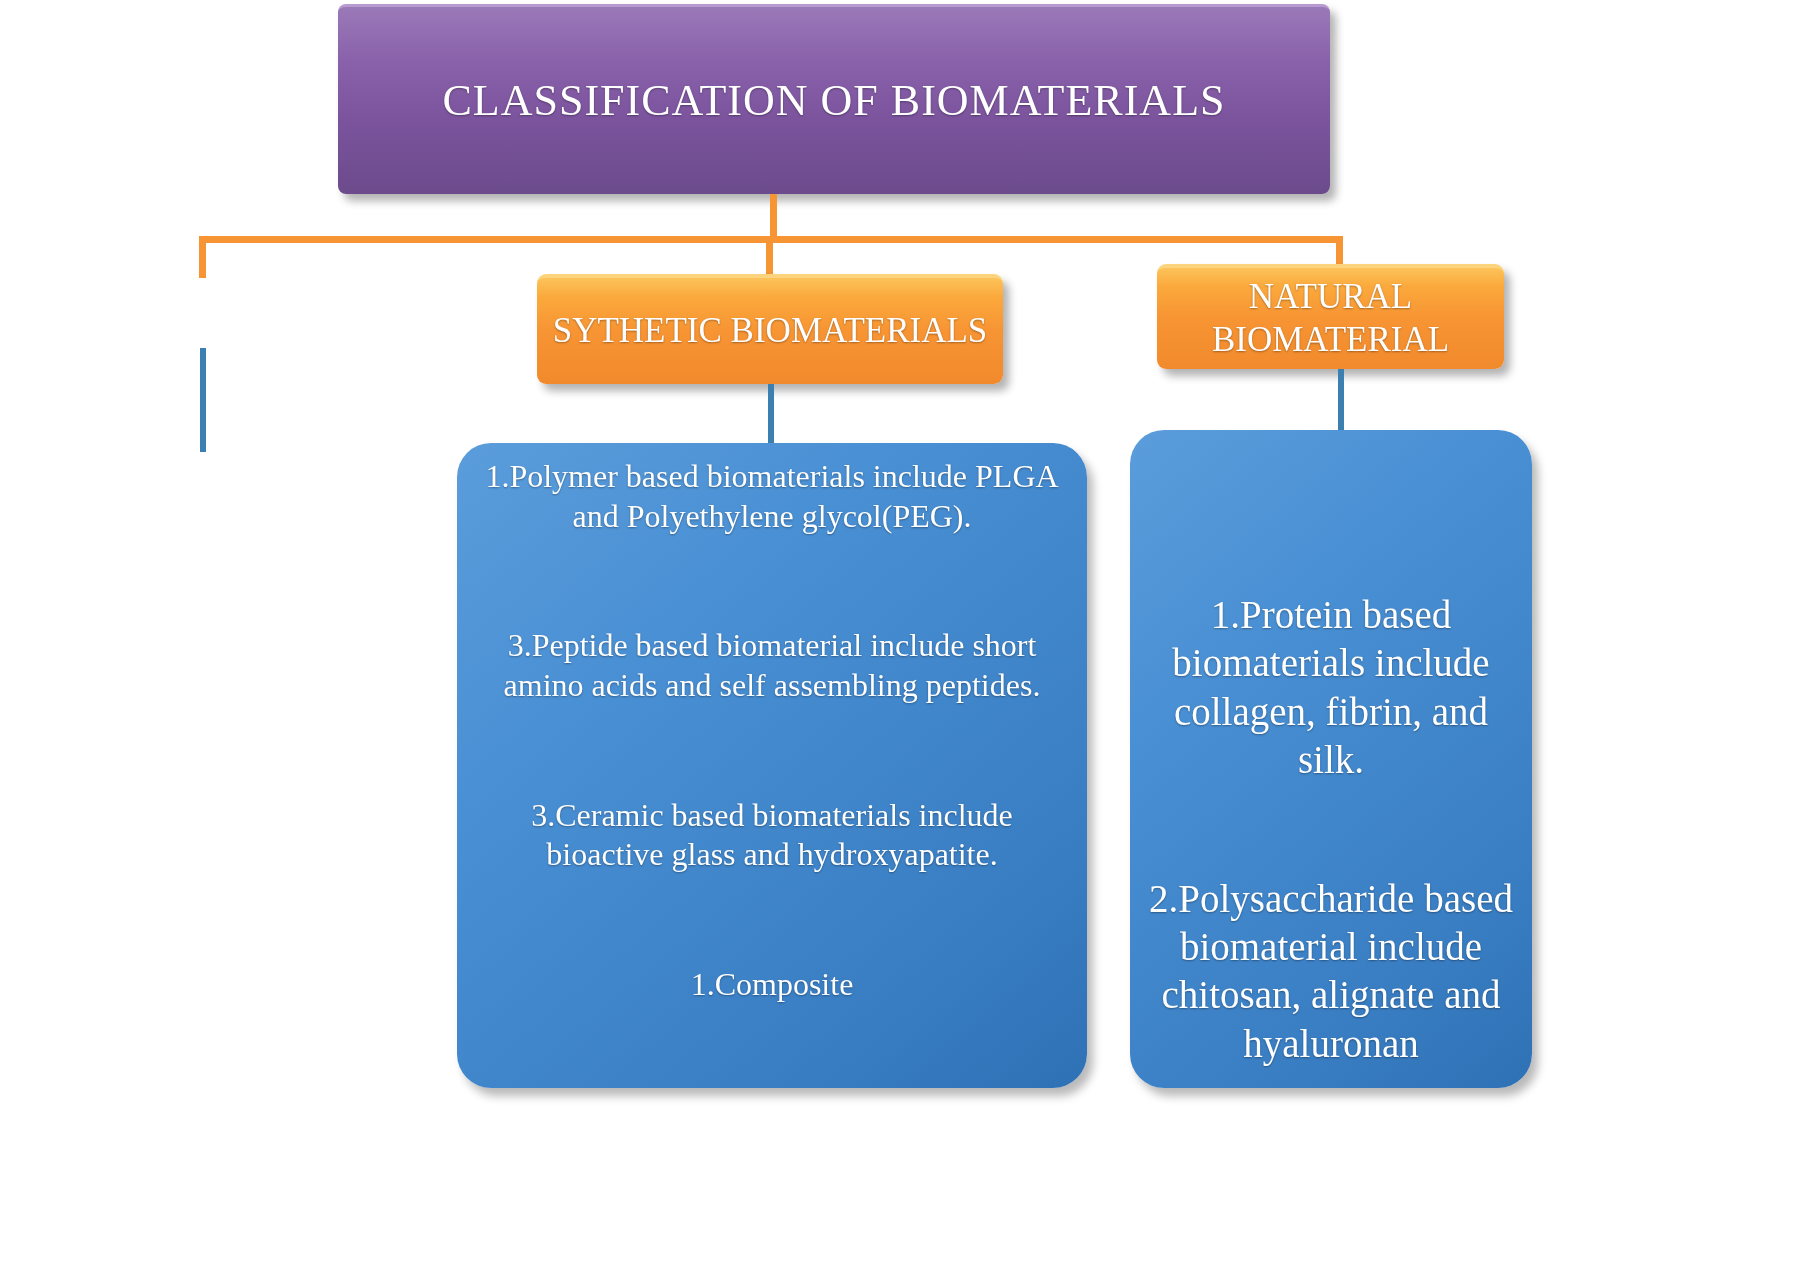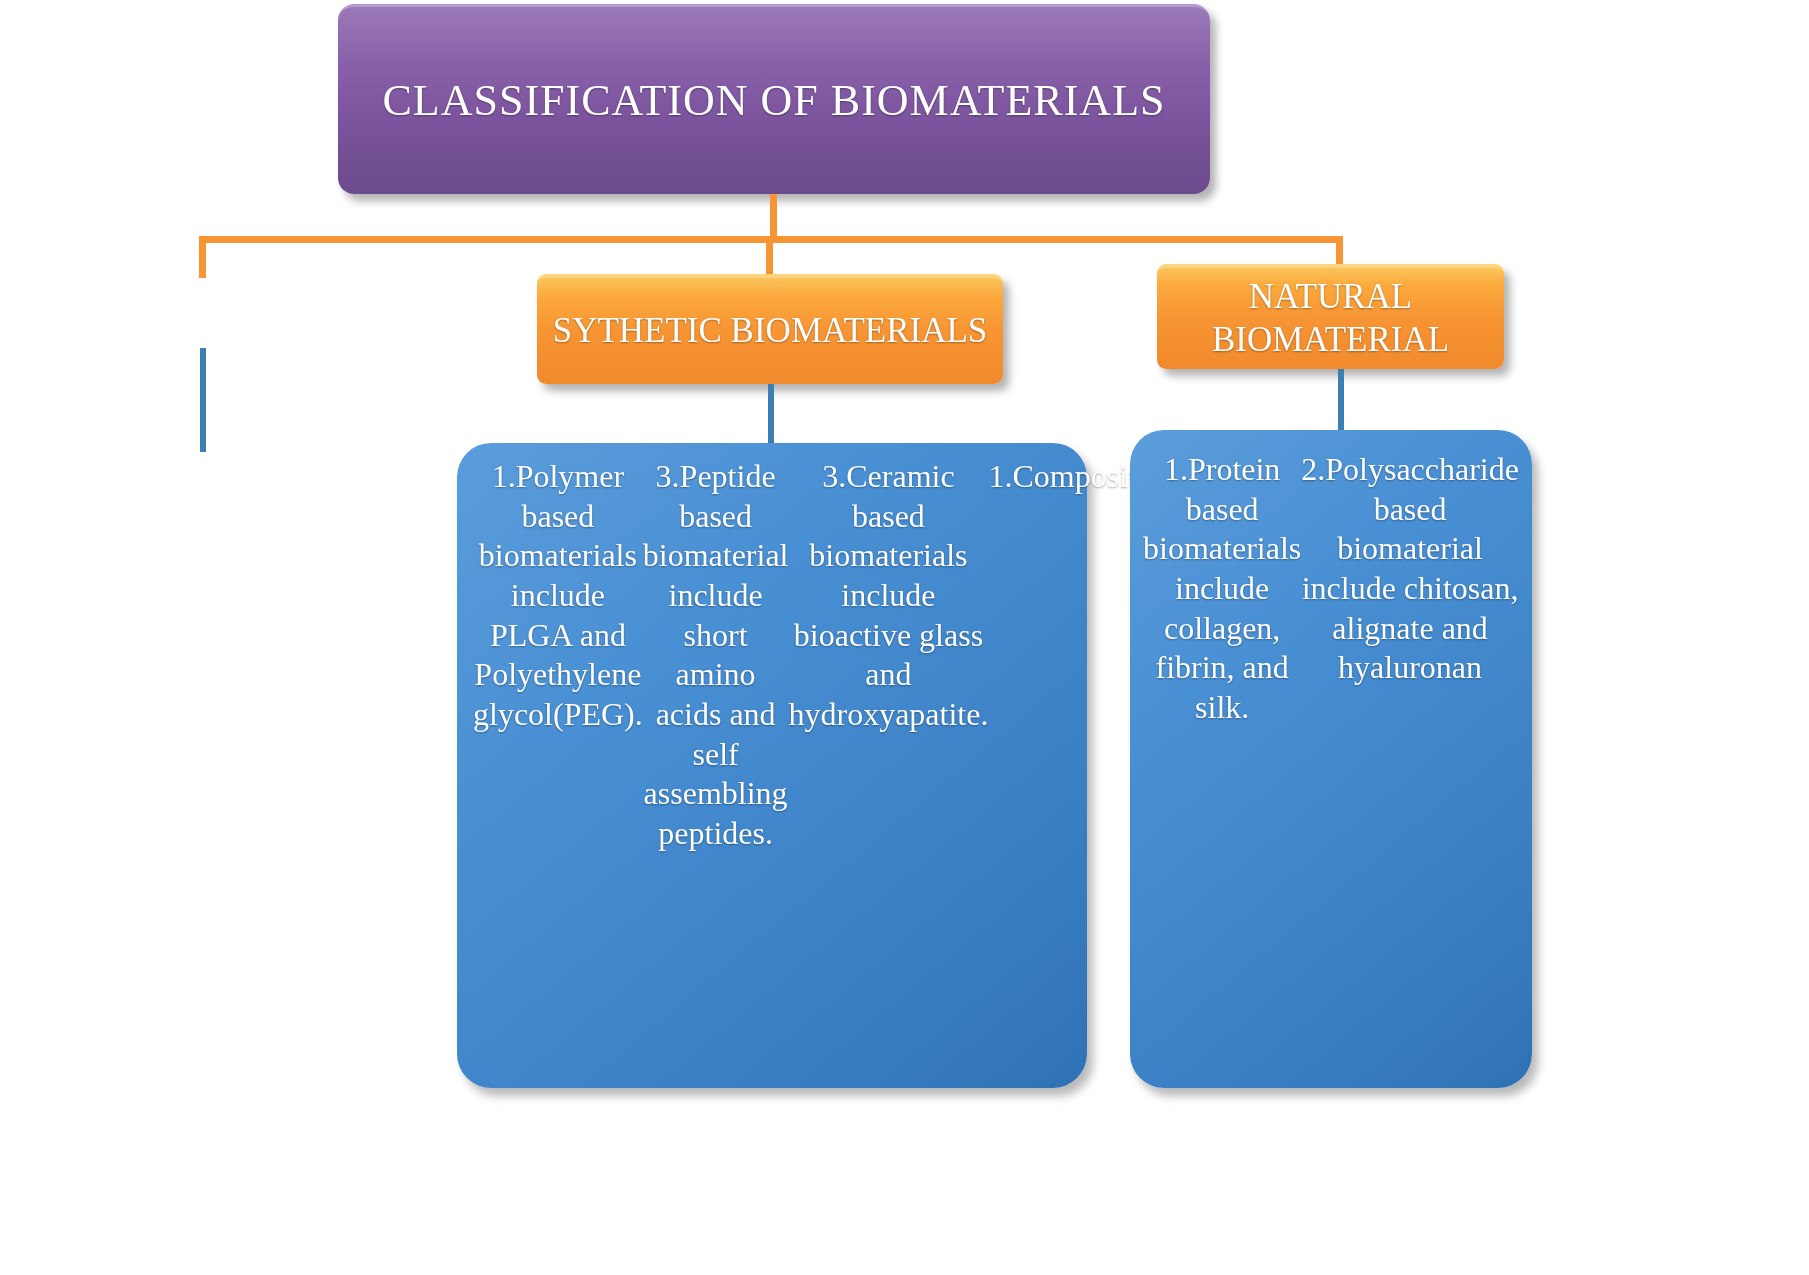--- a/index.html
+++ b/index.html
@@ -27,23 +27,23 @@
     justify-content: center;
     text-align: center;
     color: #ffffff;
     text-shadow: 0 1px 2px rgba(0,0,0,0.35);
   }
 
   
   .root-node {
     left: 338px;
     top: 4px;
-    width: 872px;
+    width: 992px;
     height: 190px;
-    border-radius: 16px;
+    border-radius: 8px;
     background: linear-gradient(180deg, #9a79b8 0%, #8a62ab 28%, #7a539c 62%, #6c4b8c 100%);
     box-shadow: 6px 7px 9px rgba(0,0,0,0.30);
     border-top: 3px solid #b79bd0;
     font-size: 44px;
     letter-spacing: 1px;
     line-height: 1.25;
     padding: 6px 20px;
   }
   .root-node .label { display: block; }
 
@@ -63,22 +63,23 @@
 
   
   .detail-node {
     border-radius: 34px;
     background: linear-gradient(140deg, #5b9ddb 0%, #4a90d4 30%, #3a7fc4 75%, #2f71b5 100%);
     box-shadow: 6px 8px 10px rgba(0,0,0,0.28);
     font-size: 33px;
     line-height: 1.24;
     padding: 20px 16px;
     align-items: flex-start;
-    flex-direction: row;
+    flex-direction: column;
     justify-content: flex-start;
+    gap: 28px;
   }
   .detail-node .para {
     width: 100%;
     display: block;
     text-align: center;
   }
   .detail-node .spacer { display:block; height: 34px; width: 100%; }
 
   #detail-ceramics {
     left: 12px; top: 450px; width: 382px; height: 640px;
@@ -86,22 +87,22 @@
     font-size: 34px;
   }
   #detail-synthetic {
     left: 457px; top: 443px; width: 630px; height: 645px;
     justify-content: flex-start;
     font-size: 32px;
     padding-top: 14px;
   }
   #detail-natural {
     left: 1130px; top: 430px; width: 402px; height: 658px;
-    justify-content: center;
-    font-size: 32px;
+    justify-content: flex-end;
+    font-size: 39px;
   }
 
   
   .conn {
     position: absolute;
     background: #f79433;
   }
   .conn-blue { position: absolute; background: #3c7fb1; }
 
   

